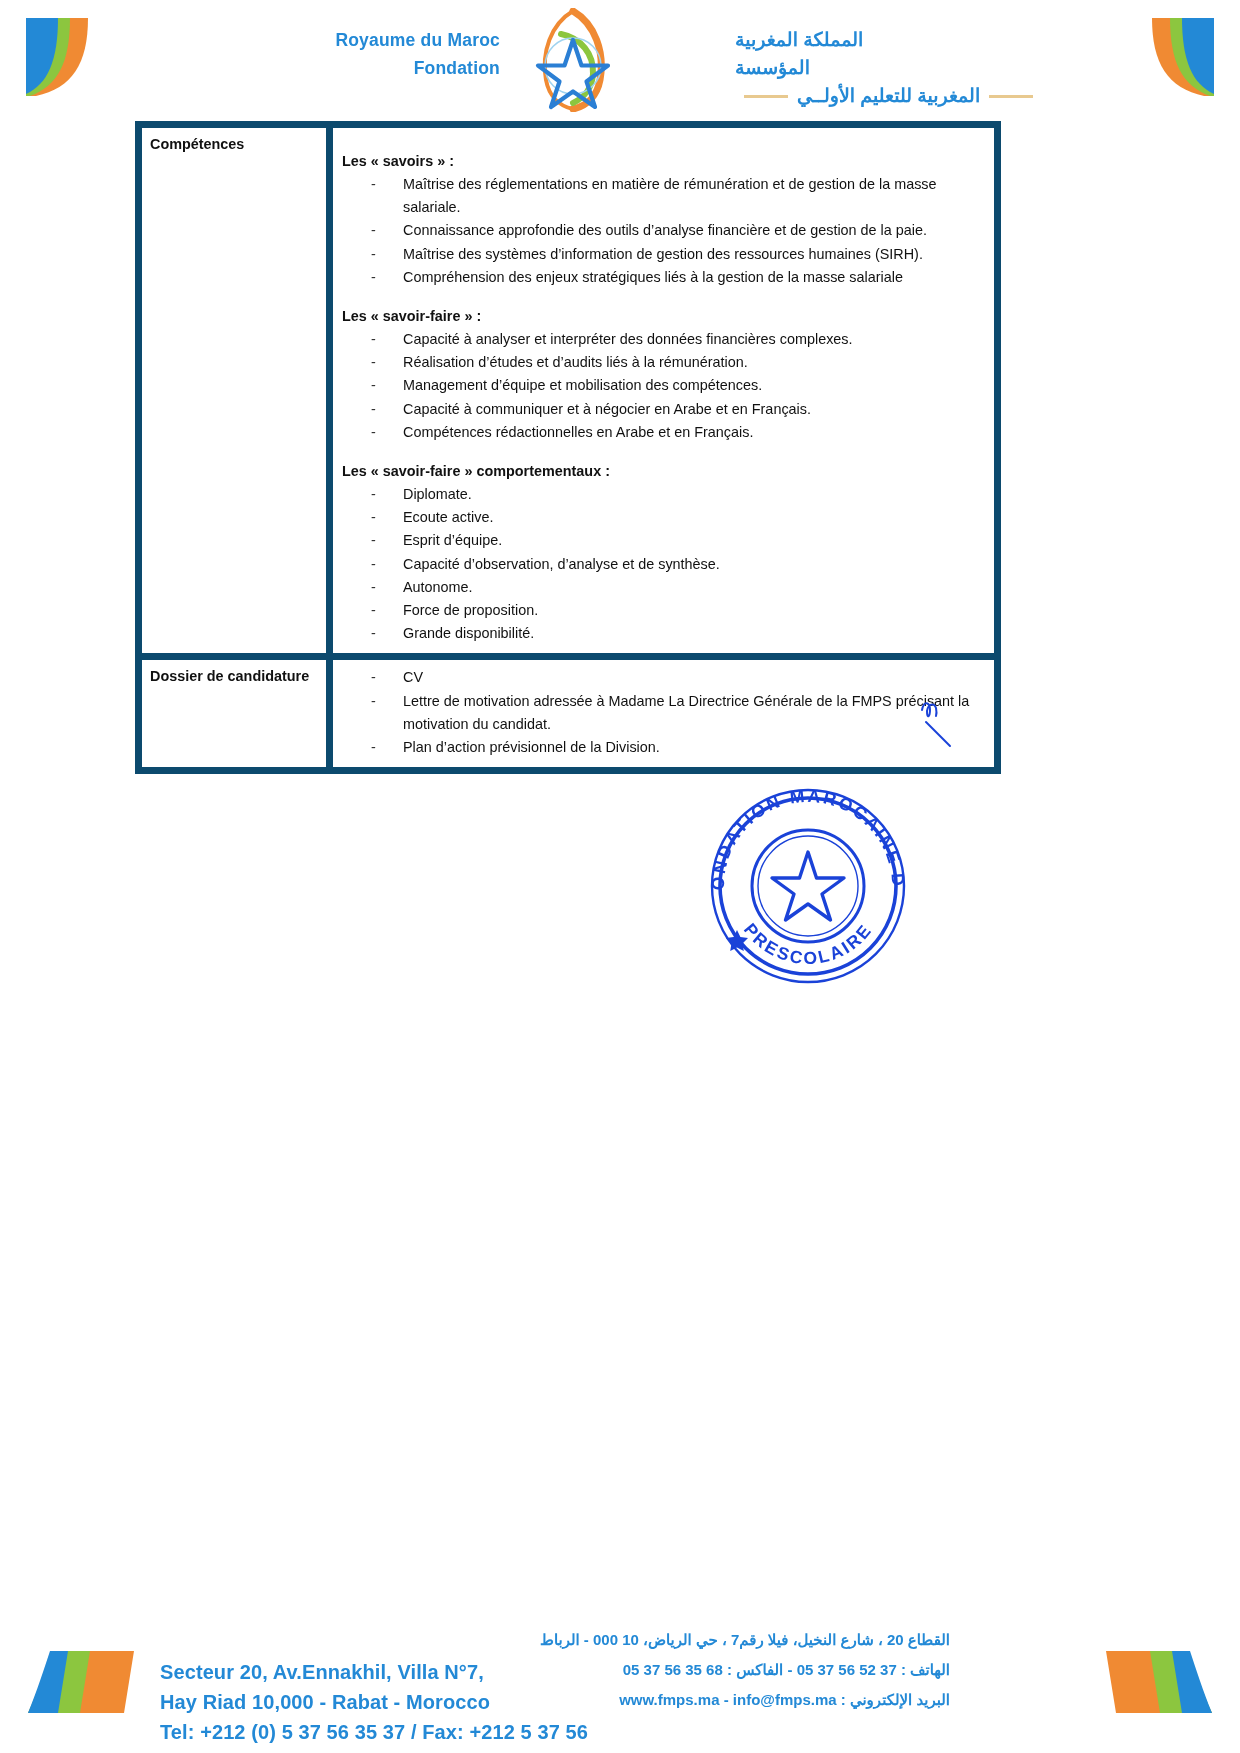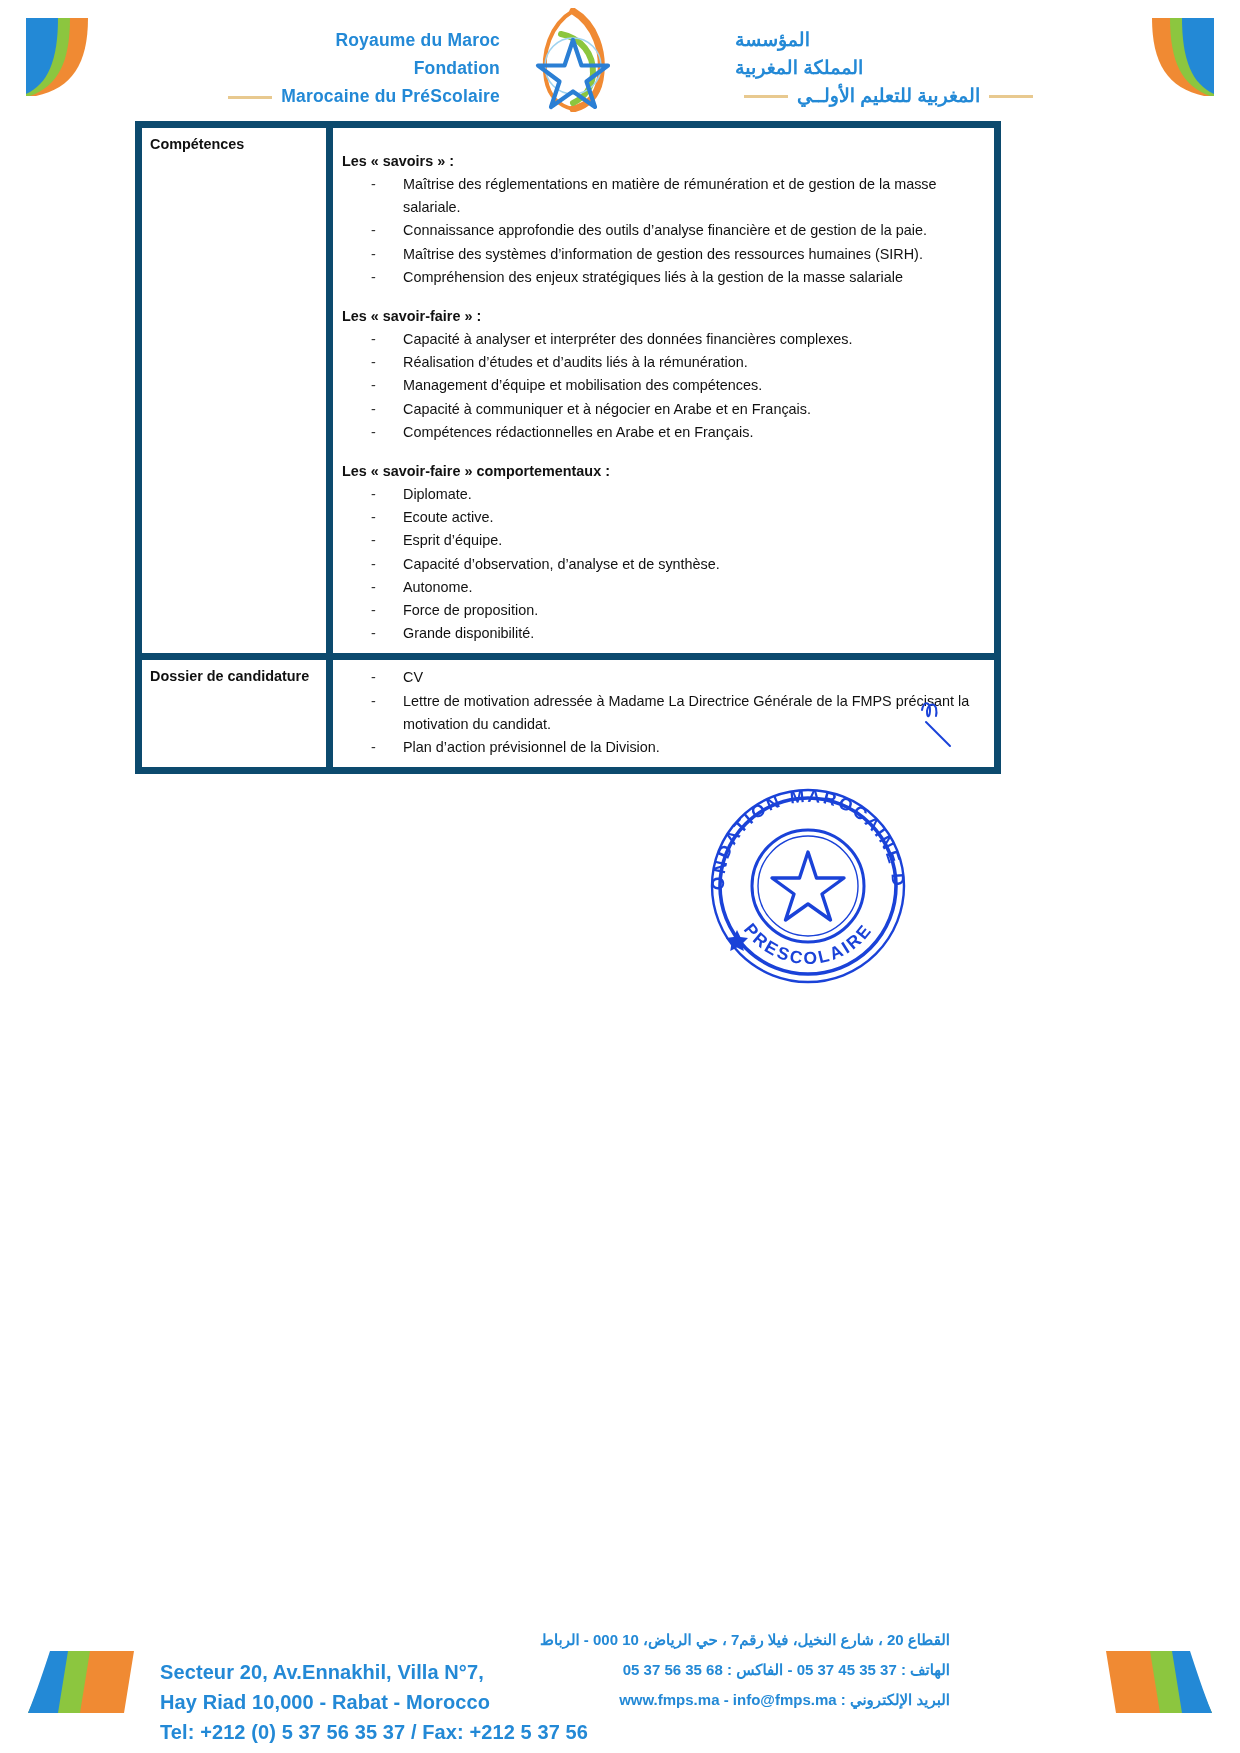--- a/index.html
+++ b/index.html
@@ -186,38 +186,35 @@
     <svg viewBox="0 0 118 78" width="118" height="78">
       <path d="M0,0 H62 C62,46 46,70 10,78 H0 Z" fill="#f08a33"></path>
       <path d="M0,0 H44 C44,44 32,68 4,78 H0 Z" fill="#8cc63f"></path>
       <path d="M0,0 H32 C32,42 22,66 0,76 Z" fill="#2389d6"></path>
     </svg>
   </div>
 
   <div class="header-fr">
     <div>Royaume du Maroc</div>
     <div>Fondation</div>
-    <div>
-      <span class="rule-dash"></span><span>Marocaine du PréScolaire</span><span class="rule-dash"></span>
-    </div>
   </div>
 
   <div class="header-logo">
     <svg viewBox="0 0 104 104" width="104" height="104">
       <path d="M52,3 C74,16 84,44 79,72 C76,88 66,98 52,101" fill="none" stroke="#f08a33" stroke-width="7" stroke-linecap="round"></path>
       <path d="M52,3 C30,16 20,44 25,72 C28,88 38,98 52,101" fill="none" stroke="#f08a33" stroke-width="4" stroke-linecap="round"></path>
       <path d="M40,26 C60,30 73,46 72,66 C71,80 63,90 52,95" fill="none" stroke="#8cc63f" stroke-width="6" stroke-linecap="round"></path>
       <circle cx="52" cy="58" r="28" fill="none" stroke="#9fd3f0" stroke-width="1.6"></circle>
       <path d="M52,32 L60.5,57.5 L87,57.5 L65.5,73.5 L74,99 L52,83.5 L30,99 L38.5,73.5 L17,57.5 L43.5,57.5 Z" fill="none" stroke="#2b7fd4" stroke-width="4.2" stroke-linejoin="round"></path>
     </svg>
   </div>
 
   <div class="header-ar">
+    <div>المملكة المغربية</div>
     <div>المؤسسة</div>
-    <div>المملكة المغربية</div>
     <div>
       <span class="rule-dash"></span><span>المغربية للتعليم الأولــي</span><span class="rule-dash"></span>
     </div>
   </div>
 
   <div class="corner-ribbon right">
     <svg viewBox="0 0 118 78" width="118" height="78">
       <path d="M118,0 H56 C56,46 72,70 108,78 H118 Z" fill="#f08a33"></path>
       <path d="M118,0 H74 C74,44 86,68 114,78 H118 Z" fill="#8cc63f"></path>
       <path d="M118,0 H86 C86,42 96,66 118,76 Z" fill="#2389d6"></path>
@@ -322,21 +319,21 @@
   <div class="footer-fr">
     <div>Secteur 20,  Av.Ennakhil, Villa N°7,</div>
     <div>Hay Riad 10,000 - Rabat - Morocco</div>
     <div>Tel: +212 (0) 5 37 56 35 37 / Fax: +212 5 37 56 35 68</div>
   </div>
 
   <div class="footer-ar">
     <div>القطاع 20 ، شارع النخيل، فيلا رقم7 ، حي الرياض، 10 000 - الرباط</div>
     <div>
       <span>الهاتف :</span>
-      <span class="ltr">05 37 45 35 37</span>
+      <span class="ltr">05 37 56 52 37</span>
       <span>- الفاكس :</span>
       <span class="ltr">05 37 56 35 68</span>
     </div>
     <div>
       <span>البريد الإلكتروني :</span>
       <span class="ltr">www.fmps.ma - info@fmps.ma</span>
     </div>
   </div>
 
   <div class="footer-ribbon right">

